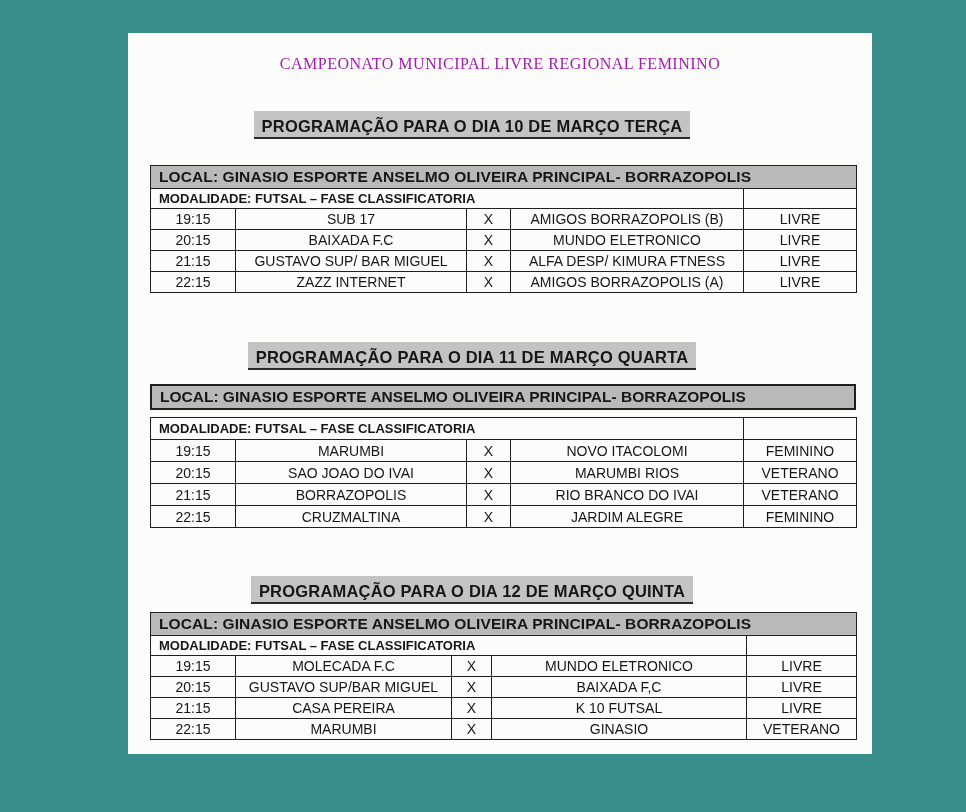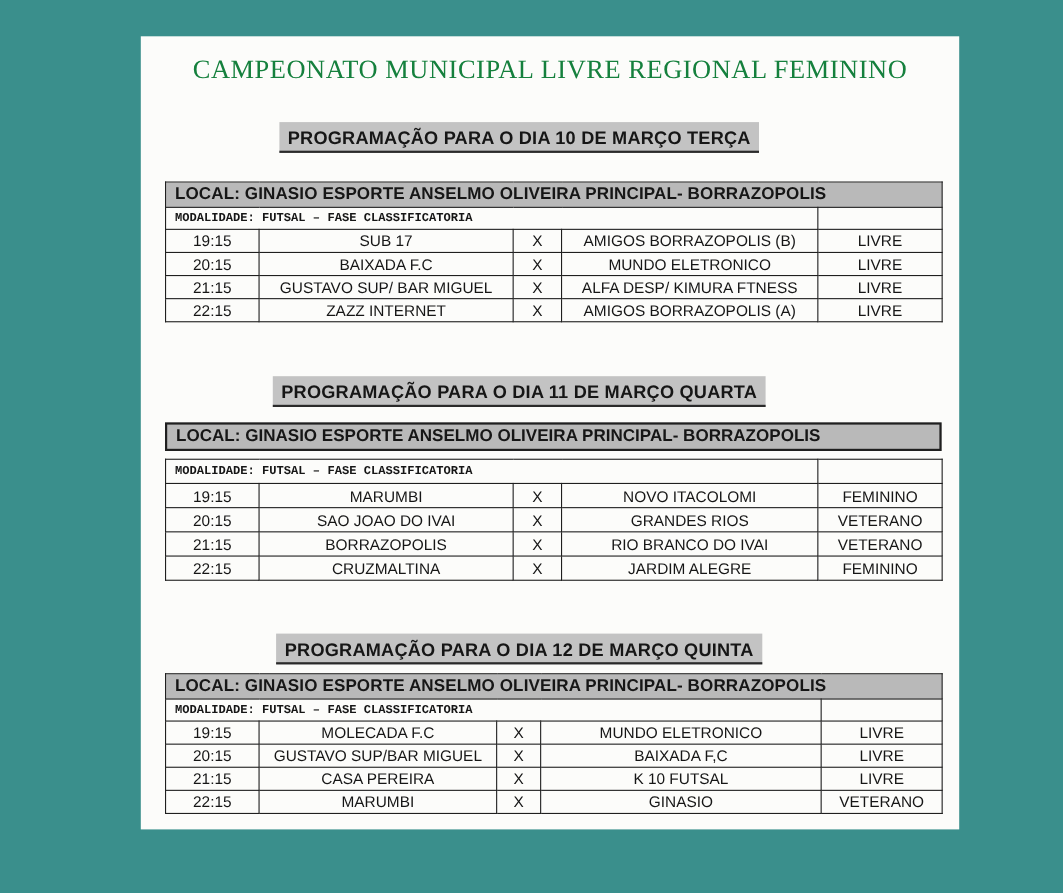--- a/index.html
+++ b/index.html
@@ -21,24 +21,24 @@
     top: 33px;
     width: 744px;
     height: 721px;
     background: #fcfcfa;
     color: #161616;
   }
   .title {
     margin-top: 17px;
     text-align: center;
     font-family: "Liberation Serif", serif;
-    font-size: 24px;
+    font-size: 16px;
     letter-spacing: 0.5px;
     line-height: 28px;
-    color: #15803d;
+    color: #a21caf;
   }
   .heading-wrap {
     width: 706px;
     margin-left: 22px;
     text-align: center;
     
     padding-right: 62px;
   }
   .heading {
     display: inline-block;
@@ -68,24 +68,23 @@
   table.sched tr.local-row td {
     background: #b9b9b9;
     font-weight: bold;
     font-size: 15.5px;
     text-align: left;
     padding-left: 8px;
     letter-spacing: 0.1px;
   }
   table.sched tr.modal-row td.modal-cell {
     font-weight: bold;
-    font-size: 11px;
+    font-size: 13px;
     text-align: left;
     padding-left: 8px;
-    font-family: Liberation Mono, monospace;
   }
   .s2 table.sched td { height: 22px; }
   td.al { text-align: left; padding-left: 8px; }
   .local-bar {
     margin-left: 22px;
     width: 706px;
     background: #b9b9b9;
     border: 2px solid #1f1f1f;
     font-weight: bold;
     font-size: 15.5px;
@@ -184,21 +183,21 @@
             <td>19:15</td>
             <td>MARUMBI</td>
             <td>X</td>
             <td>NOVO ITACOLOMI</td>
             <td>FEMININO</td>
           </tr>
           <tr>
             <td>20:15</td>
             <td>SAO JOAO DO IVAI</td>
             <td>X</td>
-            <td class="al">GRANDES RIOS</td>
+            <td class="al">MARUMBI RIOS</td>
             <td>VETERANO</td>
           </tr>
           <tr>
             <td>21:15</td>
             <td>BORRAZOPOLIS</td>
             <td>X</td>
             <td class="al">RIO BRANCO DO IVAI</td>
             <td>VETERANO</td>
           </tr>
           <tr>

